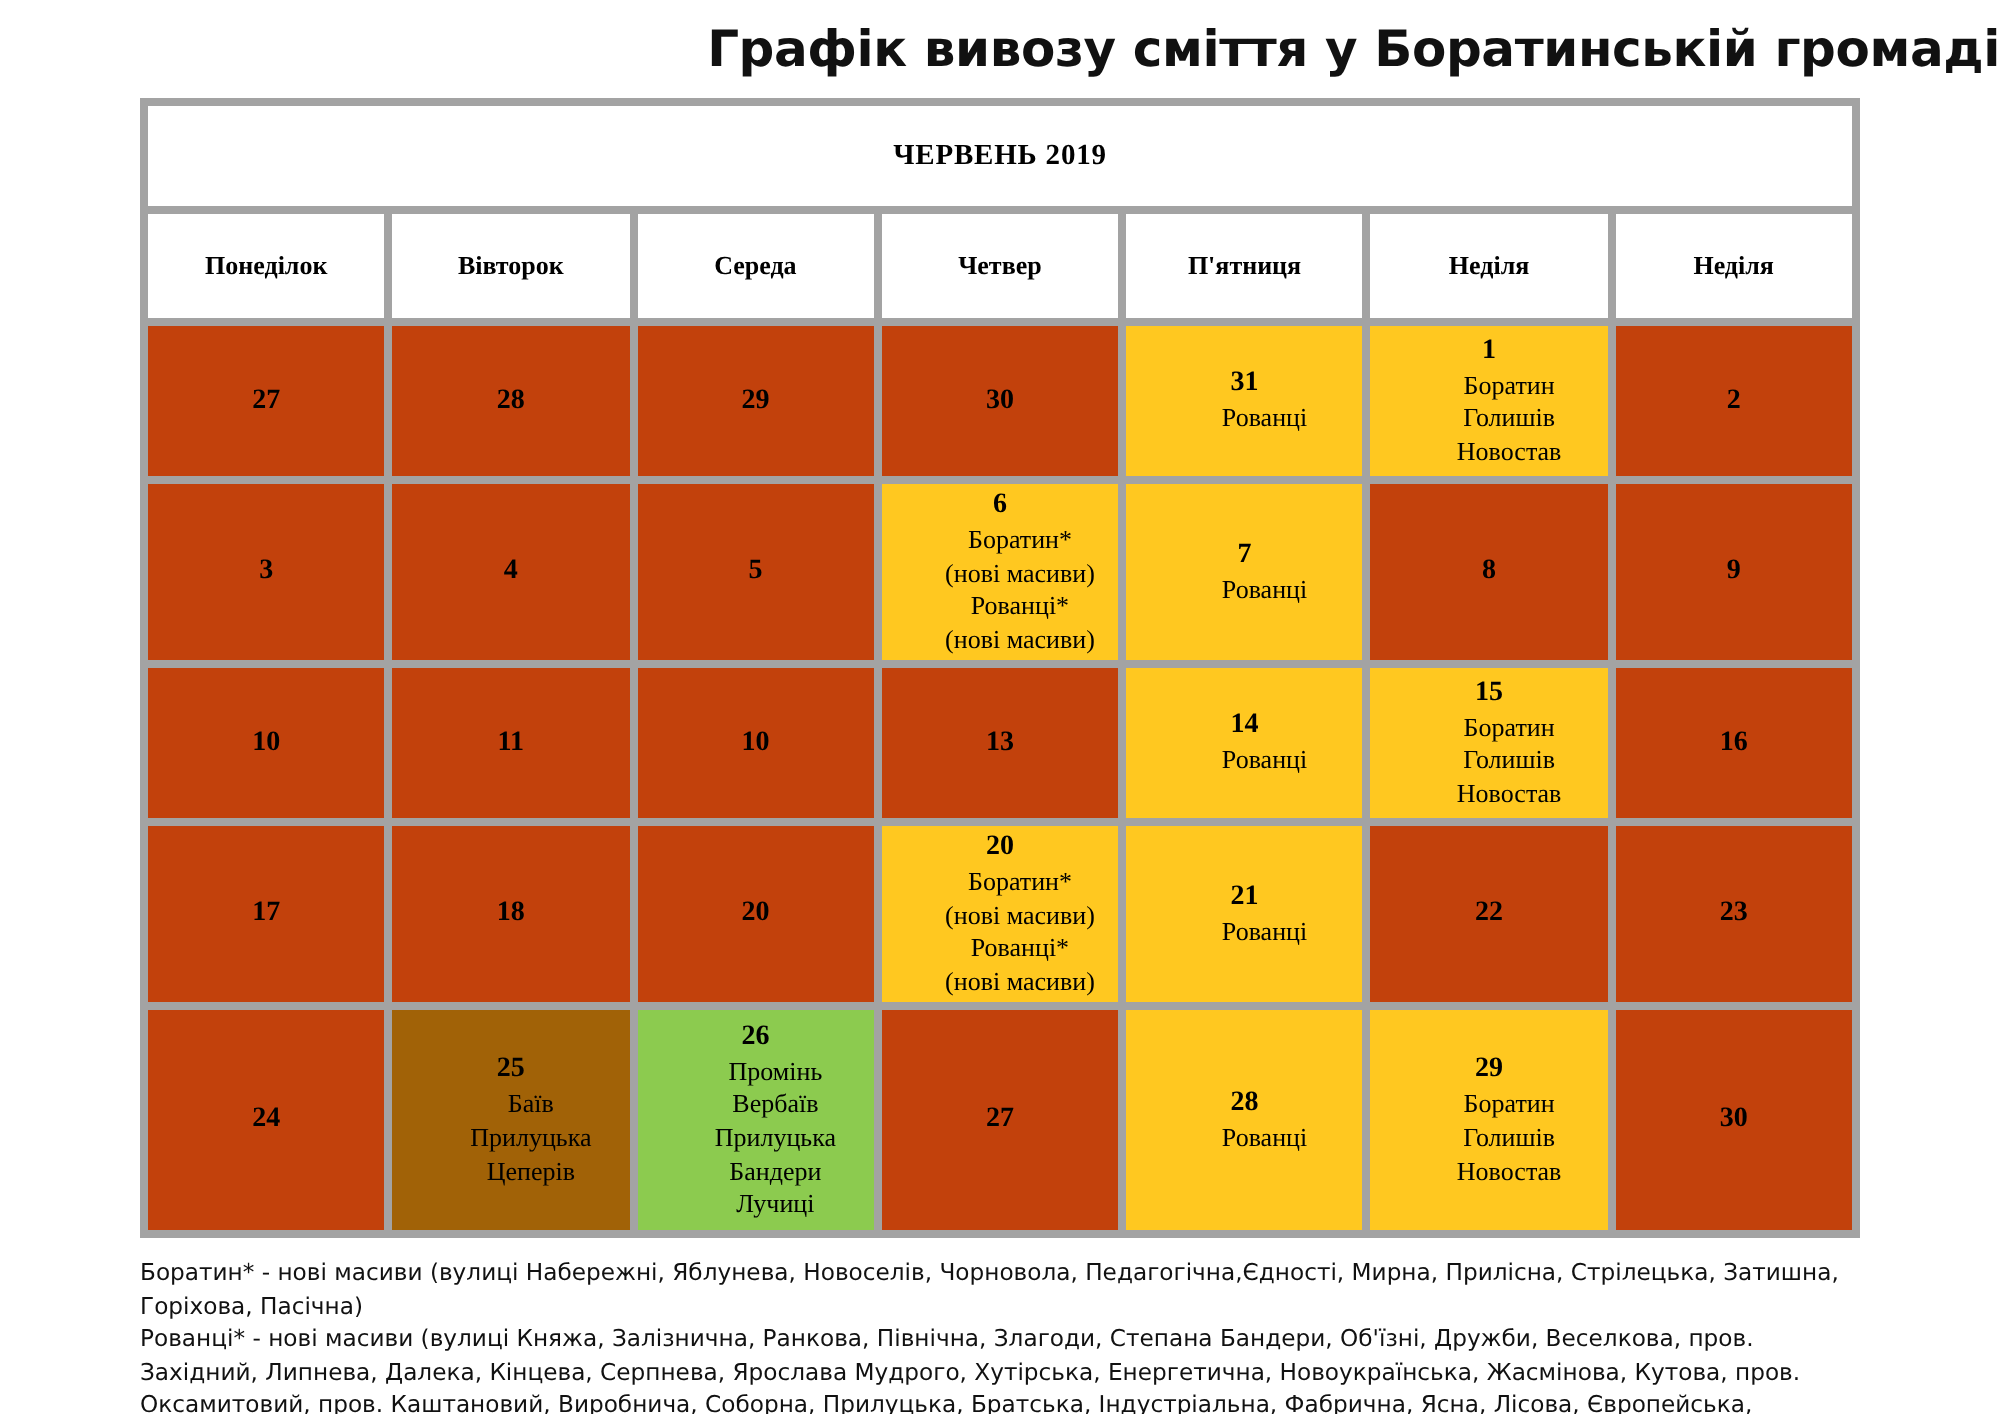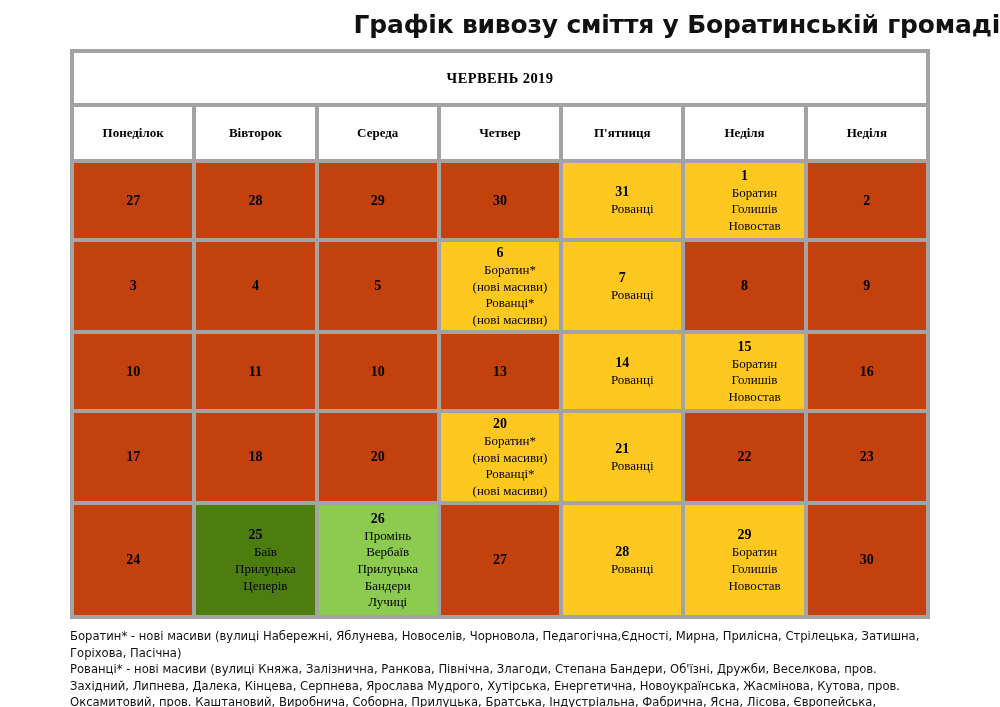--- a/index.html
+++ b/index.html
@@ -75,21 +75,21 @@
     font-size: 14px;
     display: block;
   }
   .dlines {
     display: block;
     font-size: 13px;
     margin-left: 20px;
   }
   .dlines span { display: block; }
   .bg-yellow { background: #FFC820; }
-  .bg-blue   { background: #4d7c0f; font-family: Liberation Serif, serif; }
+  .bg-blue   { background: #a16207; font-family: Liberation Serif, serif; }
   .bg-green  { background: #8CCB4F; }
   .bg-white  { background: #c2410c; }
   
   .notes {
     margin: 9px 70px 0 70px;
     width: 868px;
     font-family: "DejaVu Sans", "Liberation Sans", sans-serif;
     font-weight: normal;
     font-size: 11.6px;
     line-height: 1.42;

